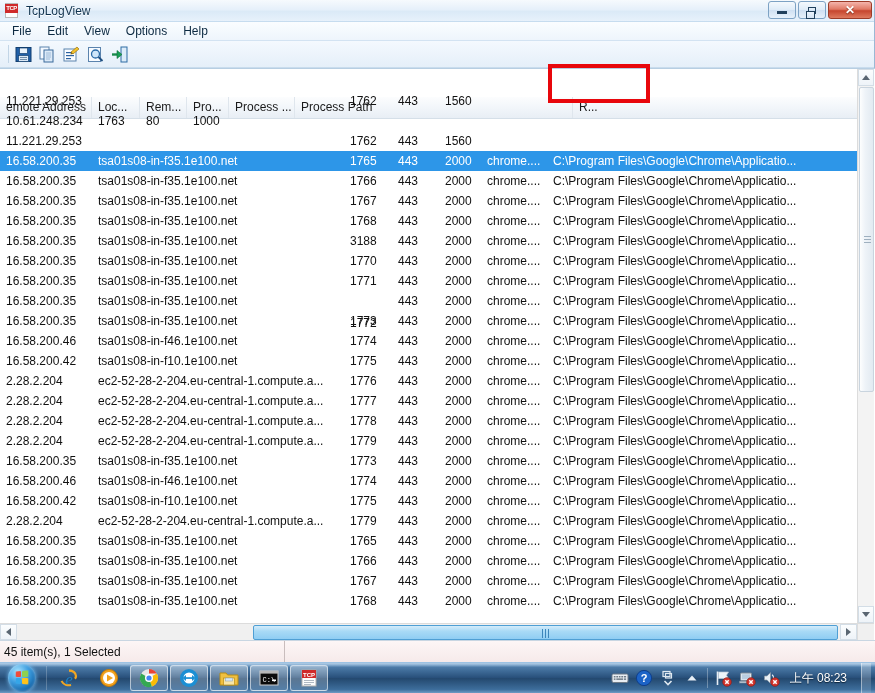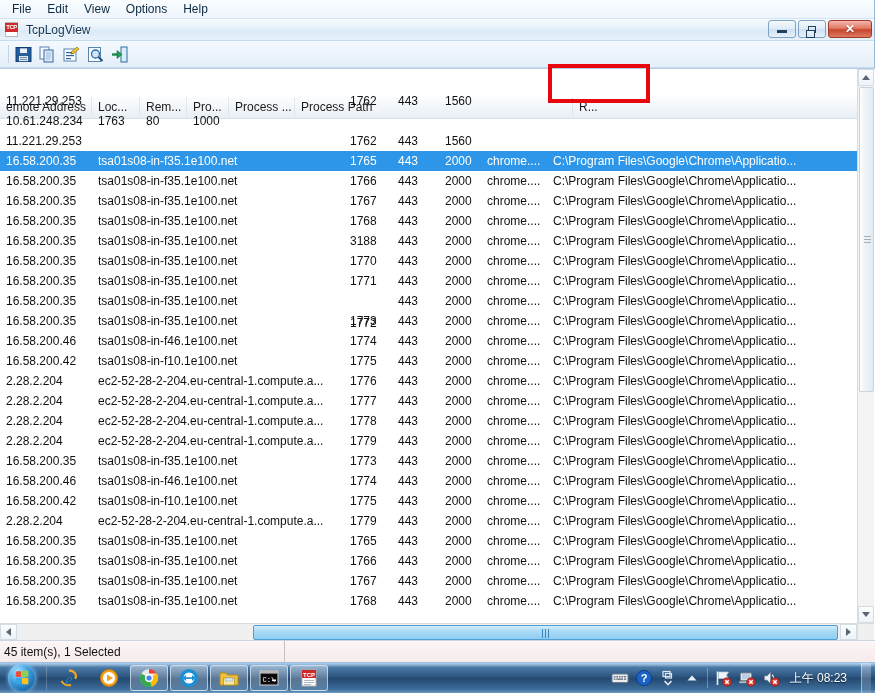--- a/index.html
+++ b/index.html
@@ -254,49 +254,49 @@
     background: linear-gradient(to bottom, rgba(255,255,255,.32), rgba(255,255,255,.08));
     border-left: 1px solid rgba(255,255,255,.45);
   }
   .tray-divider { width:1px; height:20px; background:rgba(255,255,255,.30); }
 </style>
 </head>
 <body>
 
 <div id="window">
 
+  <div id="titlebar">
+    <div id="app-icon">
+      <div class="page"></div>
+      <div class="tcp">TCP</div>
+    </div>
+    <div class="title">TcpLogView</div>
+    <div id="winbtns">
+      <div class="wbtn">
+        <div class="gl">
+            <div class="minbar"></div>
+          </div>
+      </div>
+      <div class="wbtn">
+        <div class="gl">
+            <div class="restore-o"></div>
+          </div>
+      </div>
+      <div class="wbtn close">
+        <div class="gl">✕</div>
+      </div>
+    </div>
+  </div>
+
   <div id="menubar">
     <div class="menu-item">File</div>
     <div class="menu-item">Edit</div>
     <div class="menu-item">View</div>
     <div class="menu-item">Options</div>
     <div class="menu-item">Help</div>
-  </div>
-
-  <div id="titlebar">
-    <div id="app-icon">
-      <div class="page"></div>
-      <div class="tcp">TCP</div>
-    </div>
-    <div class="title">TcpLogView</div>
-    <div id="winbtns">
-      <div class="wbtn">
-        <div class="gl">
-            <div class="minbar"></div>
-          </div>
-      </div>
-      <div class="wbtn">
-        <div class="gl">
-            <div class="restore-o"></div>
-          </div>
-      </div>
-      <div class="wbtn close">
-        <div class="gl">✕</div>
-      </div>
-    </div>
   </div>
 
   <div id="toolbar">
     <div class="tbsep"></div>
 
     <div class="tbtn">
       <svg width="17" height="17" viewBox="0 0 17 17">
         <rect x="1" y="1.5" width="15" height="14" fill="#1f5fa8" stroke="#123f70"></rect>
         <rect x="4.5" y="2" width="8" height="5.5" fill="#e8f2fb" stroke="#123f70" stroke-width=".7"></rect>
         <rect x="3.5" y="9.5" width="10" height="6" fill="#dce9f6" stroke="#123f70" stroke-width=".7"></rect>

